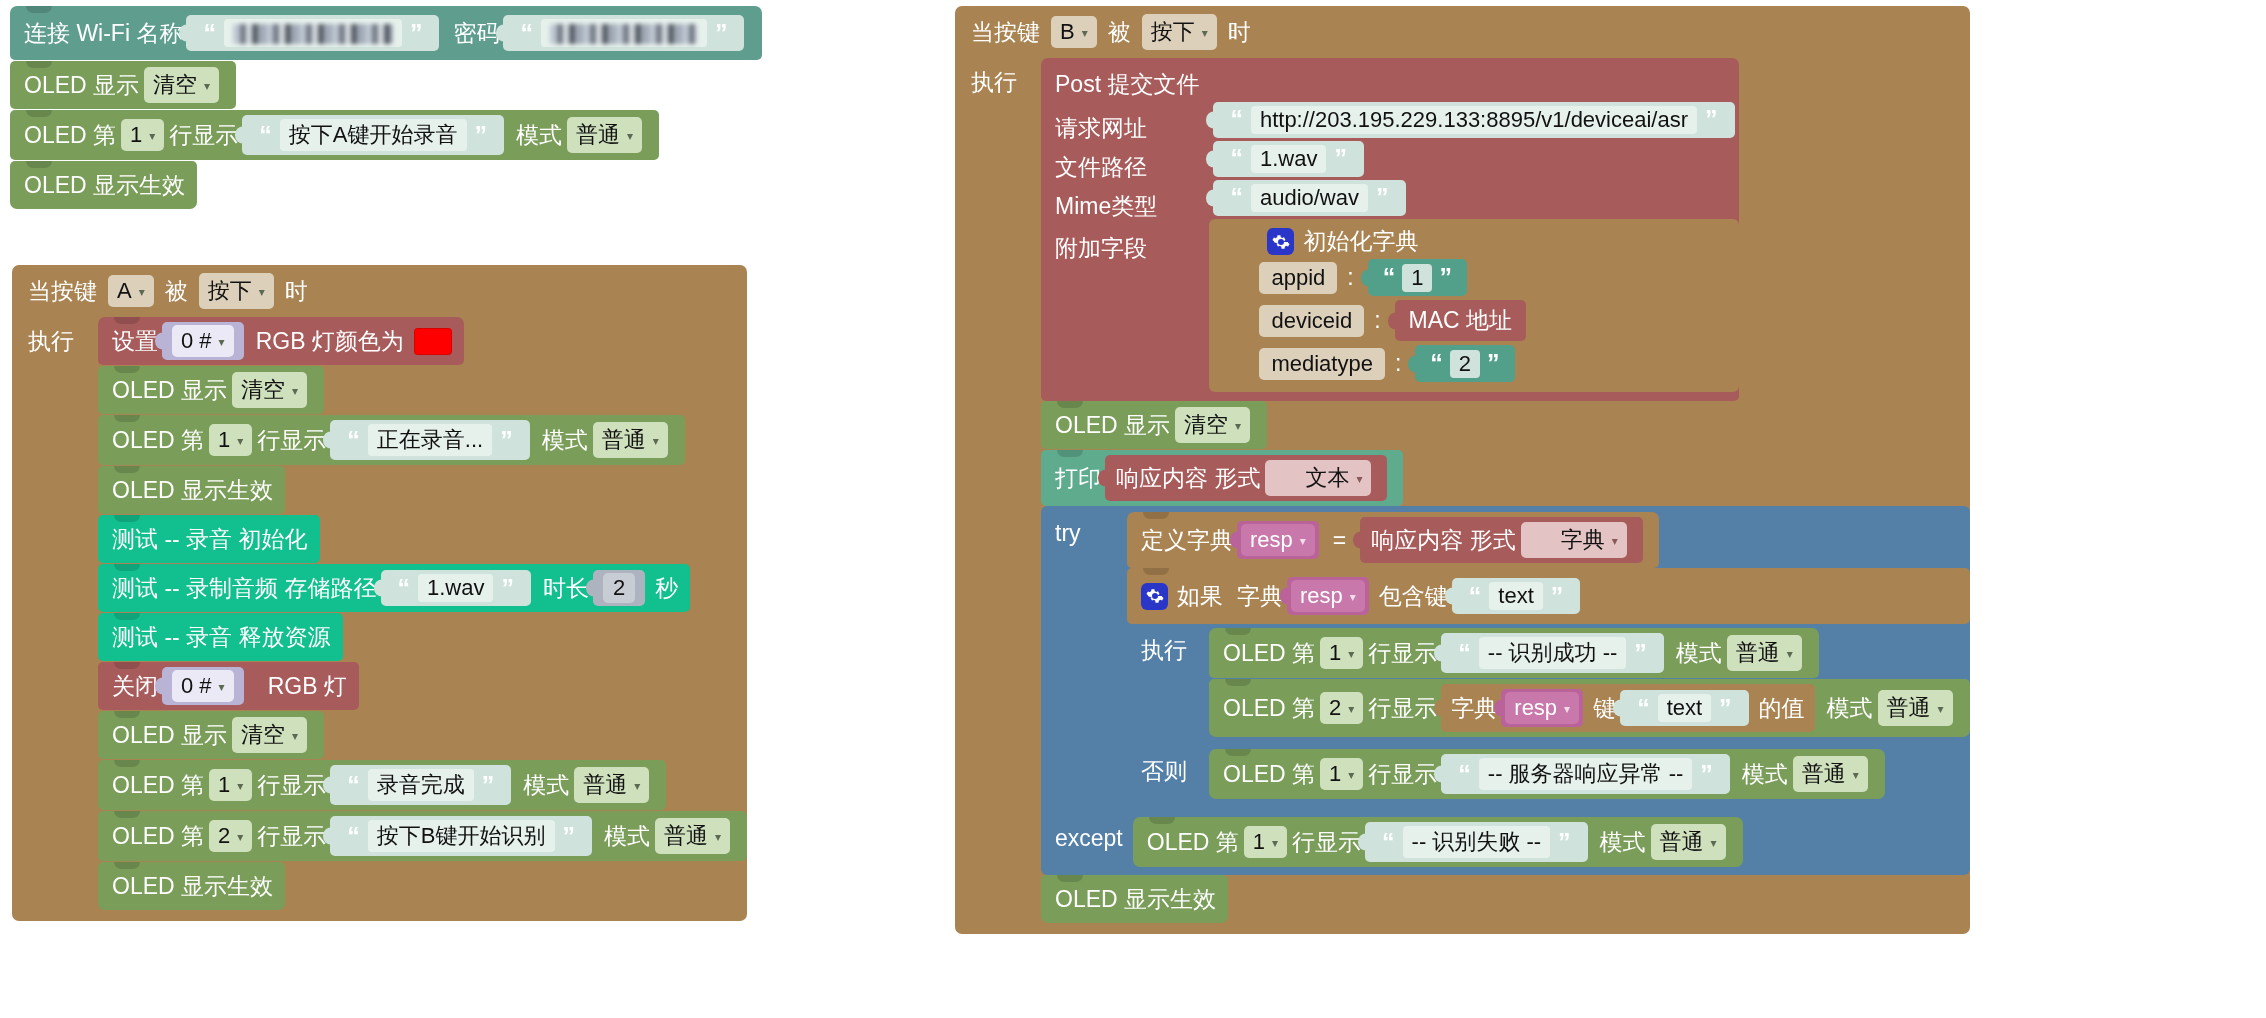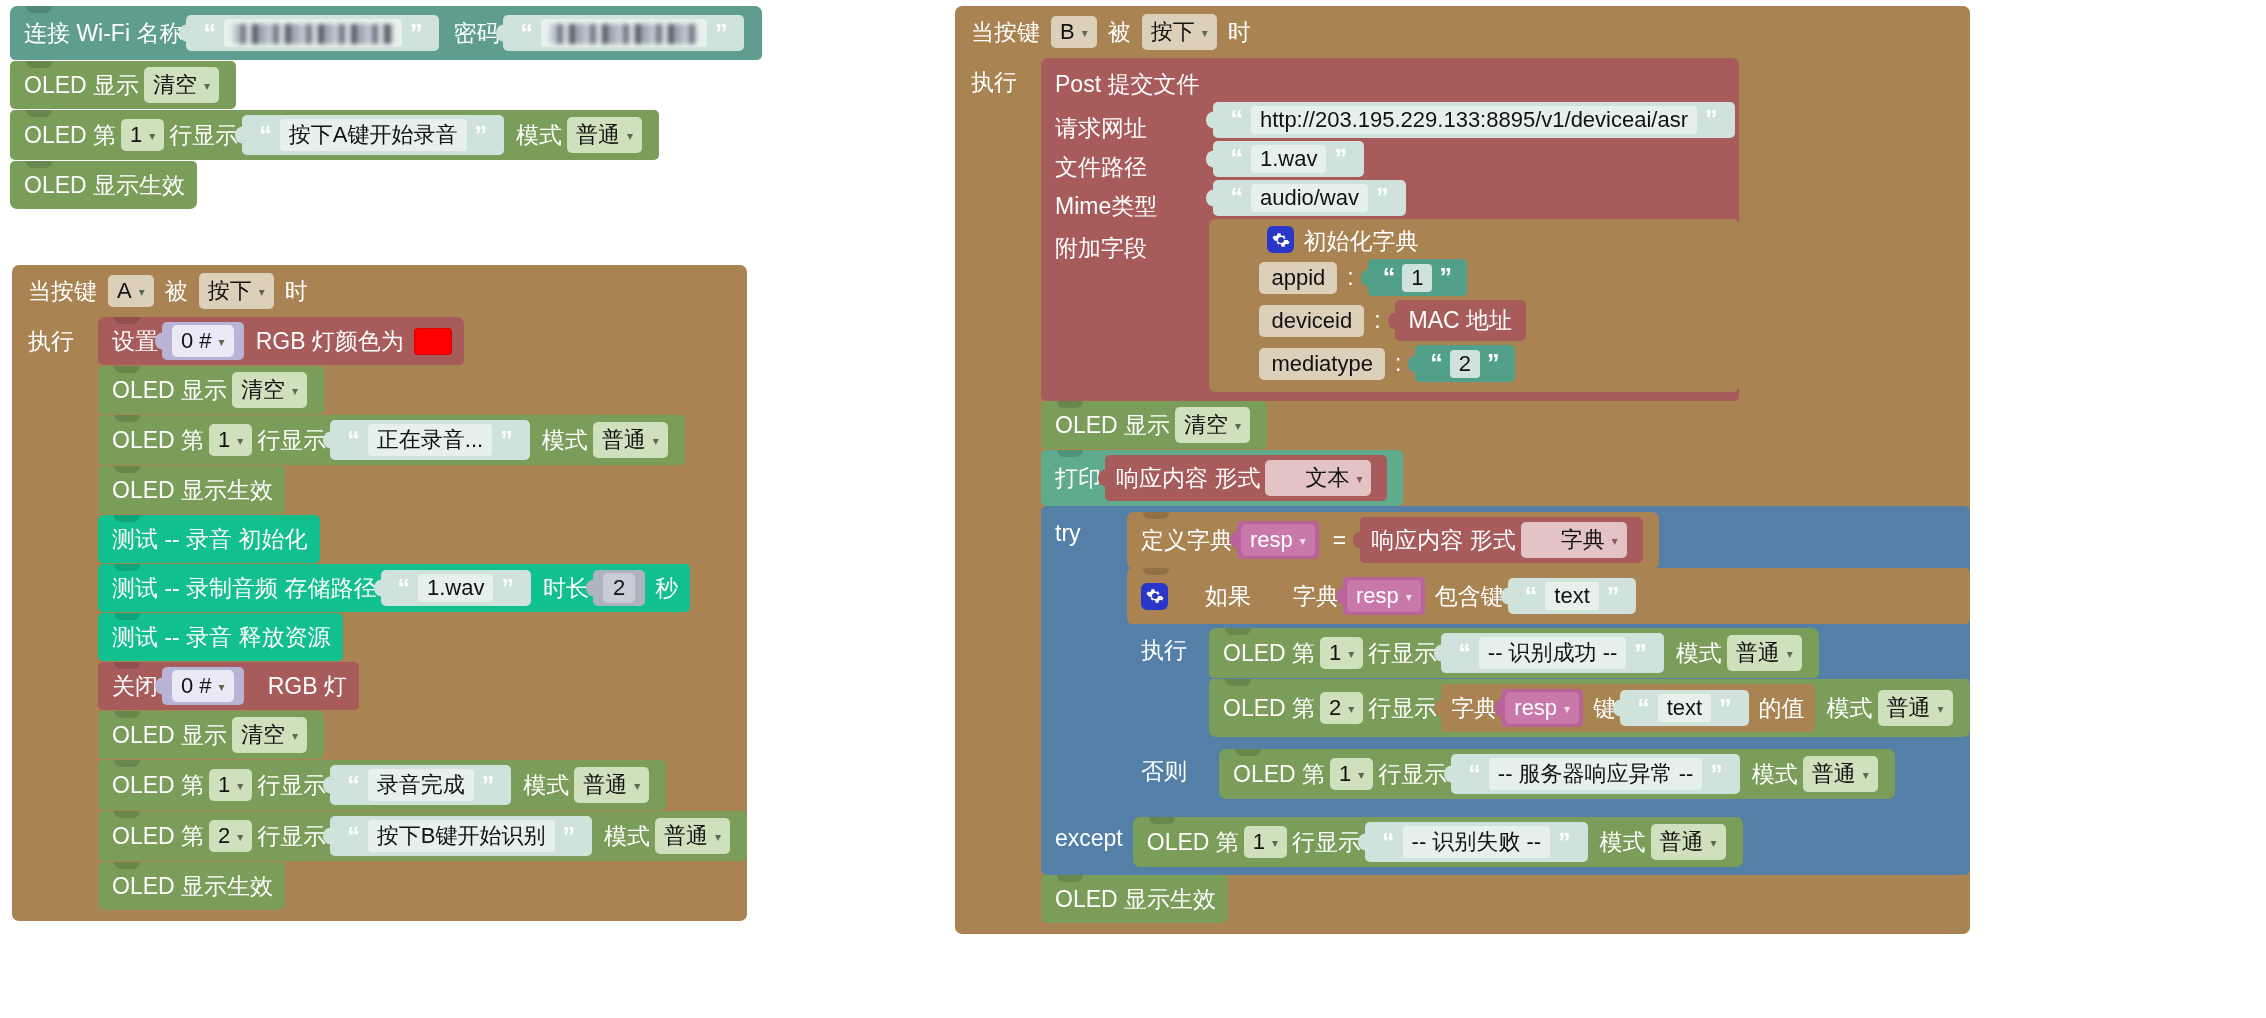--- a/index.html
+++ b/index.html
@@ -358,21 +358,21 @@
               </div>
               <div style="height:39px;display:flex;align-items:center;">
                 <span class="sock txt-sock">
                   <span class="q">“</span>
                   <span class="v">audio/wav</span>
                   <span class="q">”</span>
                 </span>
               </div>
 
               <div class="ctr-dict" style="padding:7px 12px 8px 14px;margin-top:2px;">
-                <div style="display:flex;align-items:flex-start;padding-left:44px;">
+                <div style="display:flex;align-items:center;padding-left:44px;">
                   <span class="gear">
                     <svg viewBox="0 0 24 24">
                         <path d="M12 8a4 4 0 100 8 4 4 0 000-8zm9.4 4a7.6 7.6 0 01-.08 1.05l2.1 1.64-2 3.46-2.5-1a7.6 7.6 0 01-1.82 1.06l-.38 2.65h-4l-.38-2.65a7.6 7.6 0 01-1.82-1.06l-2.5 1-2-3.46 2.1-1.64A7.6 7.6 0 012.6 12c0-.36.03-.7.08-1.05L.58 9.31l2-3.46 2.5 1a7.6 7.6 0 011.82-1.06L7.28 3.1h4l.38 2.65a7.6 7.6 0 011.82 1.06l2.5-1 2 3.46-2.1 1.64c.05.35.08.7.08 1.09z"></path>
                       </svg>
                   </span>
                   <span class="lbl" style="font-size:23px;">初始化字典</span>
                 </div>
 
                 <div class="kv" style="padding-left:36px;">
                   <span class="kname">appid</span>
@@ -442,21 +442,21 @@
                 <span class="sock" style="background:#a85b5b;padding:5px 11px;">
                   <span style="color:#fff;font-size:23px;">响应内容 形式</span>
                   <span class="dd dd-pink">
                     <span>字典</span>
                     <span class="car" style="color:#8a5a5a">▾</span>
                   </span>
                 </span>
               </div>
 
               <div class="ctr-try" style="border-radius:5px;padding-bottom:6px;">
-                <div class="stmt ctr-if" style="border-radius:5px;margin:0;gap:28px;">
+                <div class="stmt ctr-if" style="border-radius:5px;margin:0;">
                   <span class="gear">
                     <svg viewBox="0 0 24 24">
                         <path d="M12 8a4 4 0 100 8 4 4 0 000-8zm9.4 4a7.6 7.6 0 01-.08 1.05l2.1 1.64-2 3.46-2.5-1a7.6 7.6 0 01-1.82 1.06l-.38 2.65h-4l-.38-2.65a7.6 7.6 0 01-1.82-1.06l-2.5 1-2-3.46 2.1-1.64A7.6 7.6 0 012.6 12c0-.36.03-.7.08-1.05L.58 9.31l2-3.46 2.5 1a7.6 7.6 0 011.82-1.06L7.28 3.1h4l.38 2.65a7.6 7.6 0 011.82 1.06l2.5-1 2 3.46-2.1 1.64c.05.35.08.7.08 1.09z"></path>
                       </svg>
                   </span>
                   <span class="lbl">如果</span>
                   <span class="sock" style="background:#a98351;padding:4px 10px;">
                     <span style="color:#fff;font-size:23px;">字典</span>
                     <span class="sock" style="background:#b9639a;padding:3px 4px;">
                       <span class="dd dd-mag" style="margin:0">
@@ -523,21 +523,21 @@
                       <span class="dd dd-green">
                         <span>普通</span>
                         <span class="car">▾</span>
                       </span>
                     </div>
 
                   </div>
                 </div>
 
                 <div class="do-col" style="margin-top:8px;">
-                  <div class="do-label" style="padding:11px 20px 0 14px;min-width:58px;">否则</div>
+                  <div class="do-label" style="padding:11px 10px 0 14px;min-width:58px;">否则</div>
                   <div class="stack" style="padding-top:4px;">
                     <div class="stmt c-oled" style="border-radius:7px;">
                       <span class="lbl">OLED 第</span>
                       <span class="dd dd-green">
                         <span>1</span>
                         <span class="car">▾</span>
                       </span>
                       <span class="lbl">行显示</span>
                       <span class="sock txt-sock">
                         <span class="q">“</span>

